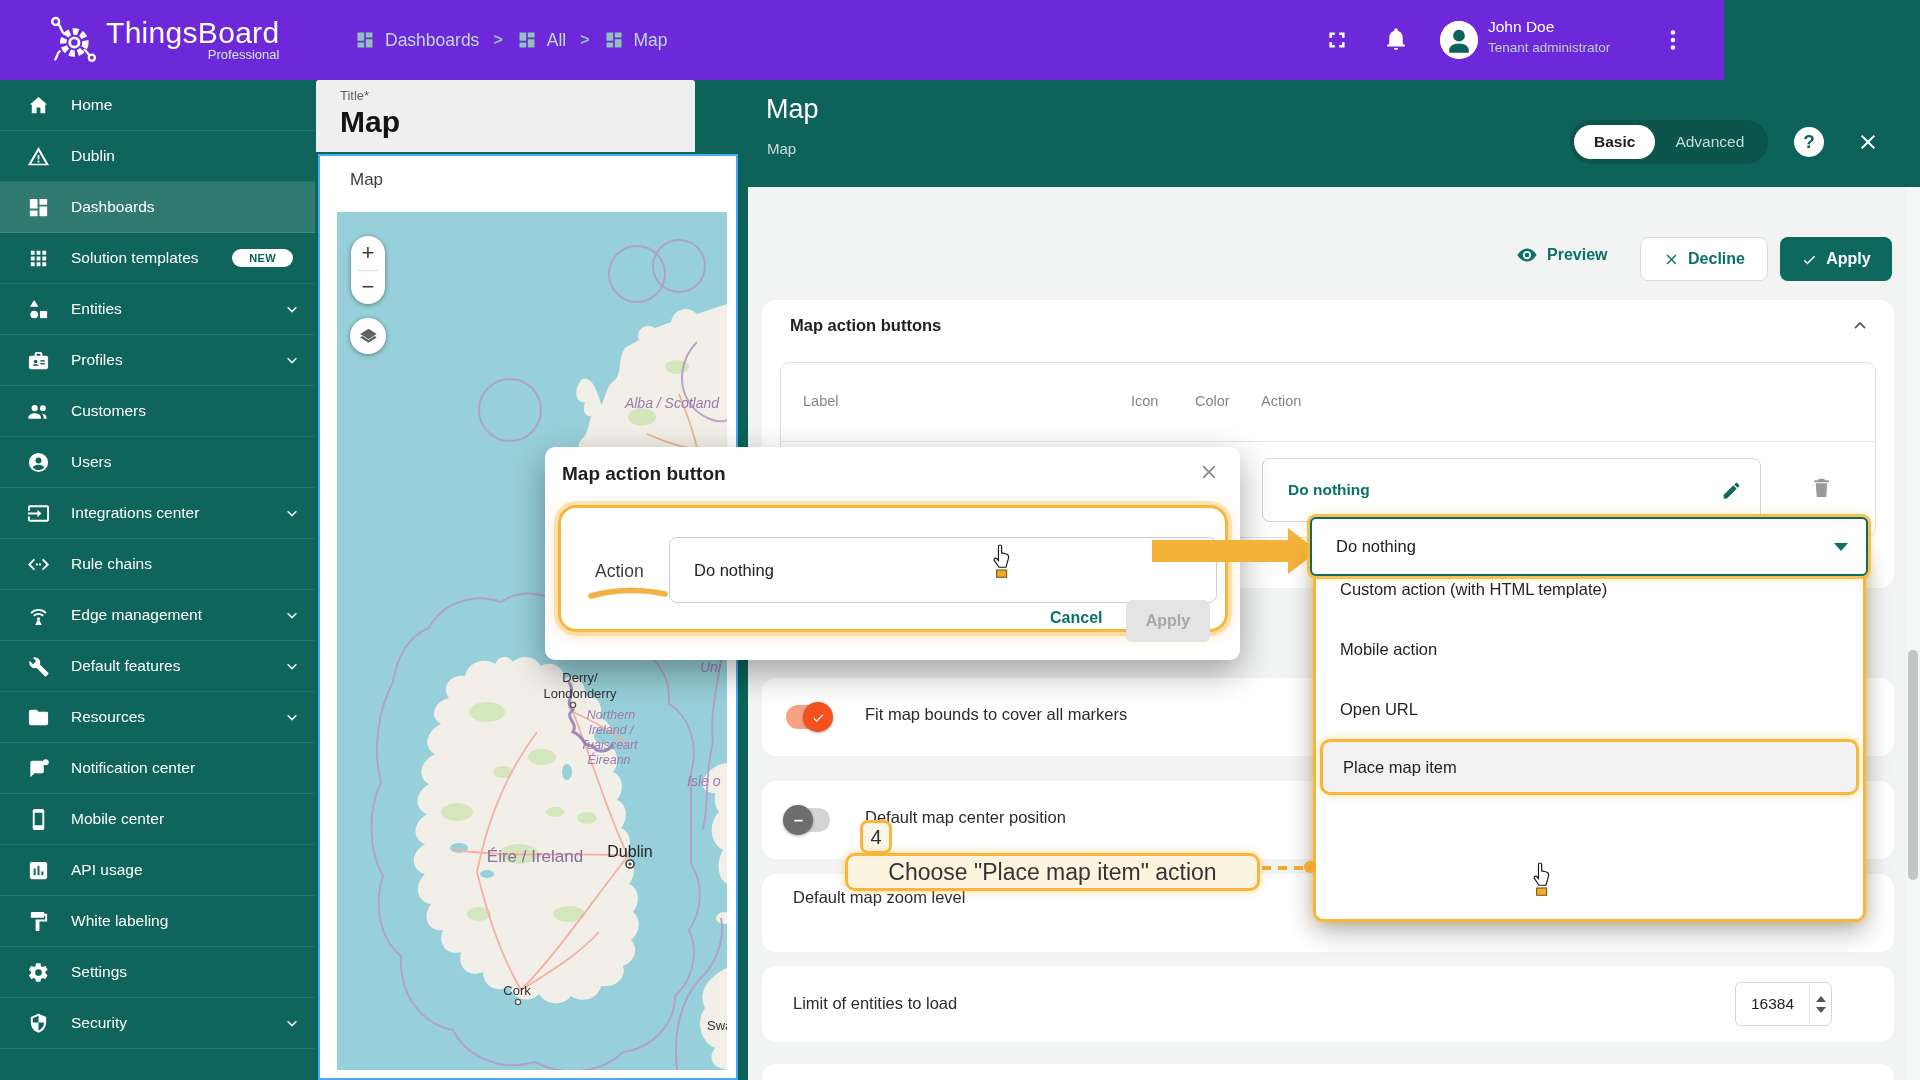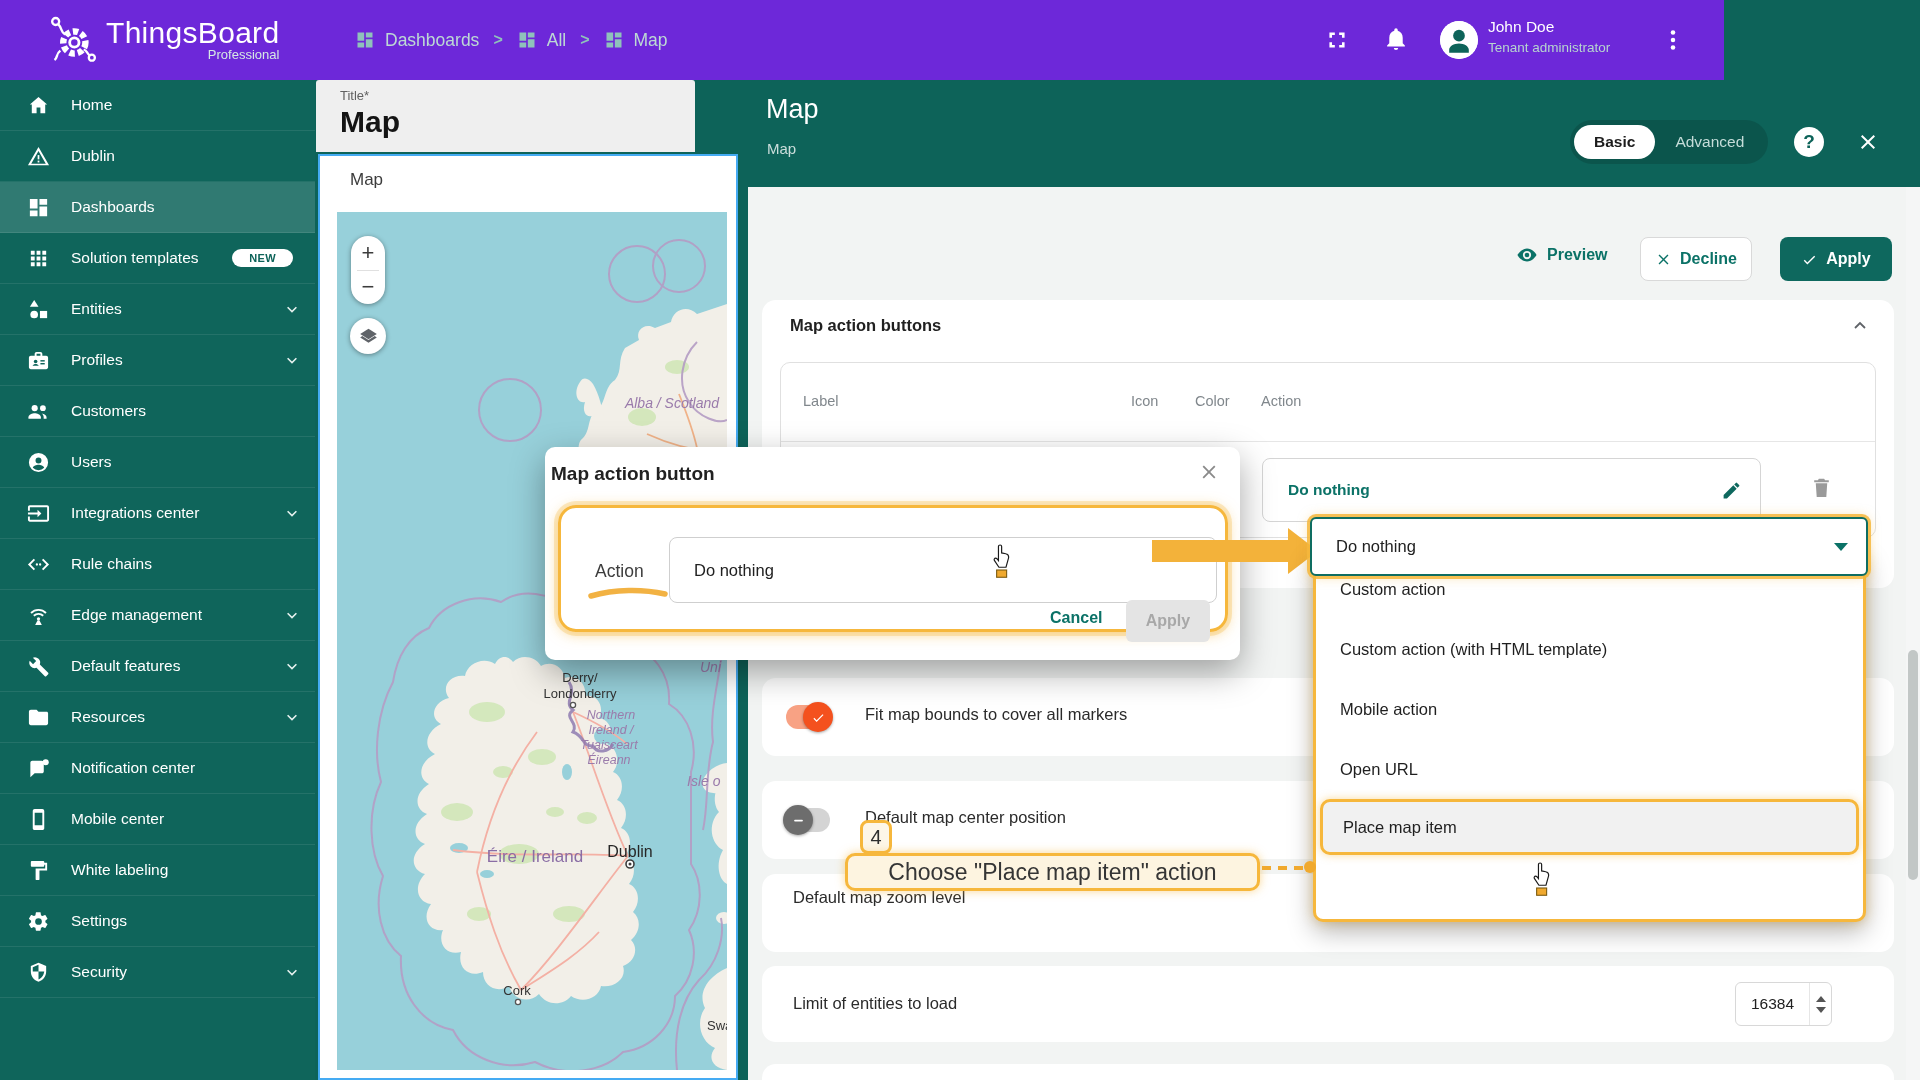--- a/index.html
+++ b/index.html
@@ -61,21 +61,21 @@
   .rp-sub { position:absolute; left:19px; top:60px; color:rgba(255,255,255,.78); font-size:15px; }
   .mode-toggle { position:absolute; left:822px; top:40px; height:44px; background:rgba(0,0,0,.14); border-radius:22px; display:flex; align-items:center; padding:4px; }
   .mode-opt { padding:8px 20px; font-size:15.5px; border-radius:19px; color:#c5ddd9; cursor:pointer; }
   .mode-opt.active { background:#fff; color:#1c1c1c; font-weight:600; }
   .help-btn { position:absolute; left:1046px; top:47px; width:30px; height:30px; background:#fff; border-radius:50%; color:#0d6359; font-weight:700; font-size:19px; display:flex; align-items:center; justify-content:center; cursor:pointer; }
   .panel-close { position:absolute; left:1108px; top:50px; width:24px; height:24px; color:#fff; cursor:pointer; }
   .rpanel-body { position:absolute; left:748px; top:187px; width:1172px; height:893px; background:#f2f4f3; z-index:4; }
 
   .btn-preview { position:absolute; left:1516px; top:244px; display:flex; align-items:center; gap:9px; color:#0b7267; font-size:16px; font-weight:600; cursor:pointer; z-index:6; }
   .btn-preview svg { width:22px; height:22px; }
-  .btn-decline { position:absolute; left:1640px; top:237px; width:112px; height:44px; background:#fff; border:1px solid #d9d9d9; border-radius:8px; display:flex; align-items:center; justify-content:center; gap:8px; color:#0b7267; font-size:16px; font-weight:600; cursor:pointer; z-index:6; }
+  .btn-decline { position:absolute; left:1640px; top:237px; width:128px; height:44px; background:#fff; border:1px solid #d9d9d9; border-radius:8px; display:flex; align-items:center; justify-content:center; gap:8px; color:#0b7267; font-size:16px; font-weight:600; cursor:pointer; z-index:6; }
   .btn-apply { position:absolute; left:1780px; top:237px; width:112px; height:44px; background:#0e685e; border-radius:8px; display:flex; align-items:center; justify-content:center; gap:8px; color:#fff; font-size:16px; font-weight:600; cursor:pointer; z-index:6; }
   .btn-decline svg,.btn-apply svg { width:17px; height:17px; }
 
   .card { position:absolute; background:#fff; border-radius:14px; z-index:5; }
   .card-actions { left:762px; top:300px; width:1132px; height:288px; }
   .section-title { position:absolute; left:28px; top:16px; font-size:16.5px; font-weight:600; color:#212121; }
   .collapse-chevron { position:absolute; right:26px; top:18px; width:16px; height:16px; color:#5f6368; cursor:pointer; }
   .tbl { position:absolute; left:18px; top:62px; width:1096px; height:176px; border:1px solid #e0e0e0; border-radius:10px; }
   .tbl-header { position:absolute; left:0; top:0; width:100%; height:78px; }
   .tbl-header .th { position:absolute; top:30px; font-size:14.5px; color:#80878c; }
@@ -100,21 +100,21 @@
   .num-spin { width:22px; height:100%; border-left:1px solid #e6e6e6; display:flex; flex-direction:column; align-items:center; justify-content:center; gap:5px; cursor:pointer; }
   .spin-up { width:0; height:0; border-left:5px solid transparent; border-right:5px solid transparent; border-bottom:6px solid #555; }
   .spin-down { width:0; height:0; border-left:5px solid transparent; border-right:5px solid transparent; border-top:6px solid #555; }
   .bottom-band { position:absolute; left:762px; top:1064px; width:1132px; height:16px; background:#fff; border-radius:14px 14px 0 0; z-index:5; }
 
   .panel-scrollbar { position:absolute; left:1906px; top:187px; width:14px; height:893px; background:#f5f6f6; z-index:10; }
   .panel-scroll-thumb { position:absolute; left:2px; top:463px; width:10px; height:230px; background:#c2c7c6; border-radius:5px; }
 
   
   .modal { position:absolute; left:545px; top:447px; width:695px; height:213px; background:#fff; border-radius:10px; box-shadow:0 12px 34px rgba(0,0,0,.35); z-index:50; }
-  .modal-title { position:absolute; left:6px; top:16px; font-size:19px; font-weight:600; color:#212121; }
+  .modal-title { position:absolute; left:17px; top:16px; font-size:19px; font-weight:600; color:#212121; }
   .modal-close { position:absolute; right:20px; top:14px; width:22px; height:22px; color:#8a8a8a; cursor:pointer; }
   .hl-box { position:absolute; left:13px; top:58px; width:670px; height:127px; border:3px solid #f6b73c; border-radius:18px; box-shadow:0 0 0 4px rgba(246,183,60,.28), 0 2px 14px rgba(246,183,60,.55); }
   .action-label { position:absolute; left:34px; top:53px; font-size:17.5px; color:#3d3d3d; }
   .action-underline { position:absolute; left:26px; top:78px; }
   .modal-field { position:absolute; left:108px; top:29px; width:548px; height:66px; border:1.5px solid #cfcfcf; border-radius:8px; display:flex; align-items:center; padding-left:24px; font-size:16.5px; color:#212121; cursor:pointer; }
   .btn-cancel { position:absolute; left:505px; top:162px; font-size:16px; font-weight:600; color:#0b7267; cursor:pointer; }
   .btn-modal-apply { position:absolute; left:581px; top:153px; width:84px; height:42px; background:#e4e4e4; border-radius:6px; display:flex; align-items:center; justify-content:center; font-size:16px; font-weight:600; color:#a8a8a8; }
 
   
   .arrow-bar { position:absolute; left:1152px; top:540px; width:140px; height:22px; background:#f3b23a; z-index:55; }
@@ -328,20 +328,26 @@
           <path d="M4.5 4h11c1.1 0 2 .9 2 2v9c0 1.1-.9 2-2 2H8l-4.5 4V6c0-1.1.9-2 2-2z"></path>
           <circle cx="19.5" cy="5.5" r="3.2"></circle>
         </svg></span>
       <span class="side-label">Notification center</span>
     </div>
     <div class="side-item">
       <span class="side-icon"><svg class="" viewBox="0 0 24 24" fill="currentColor">
           <path d="M16 1H8C6.9 1 6 1.9 6 3v18c0 1.1.9 2 2 2h8c1.1 0 2-.9 2-2V3c0-1.1-.9-2-2-2zm0 17H8V5h8z"></path>
         </svg></span>
       <span class="side-label">Mobile center</span>
+    </div>
+    <div class="side-item">
+      <span class="side-icon"><svg class="" viewBox="0 0 24 24" fill="currentColor">
+          <path d="M19 3H5c-1.1 0-2 .9-2 2v14c0 1.1.9 2 2 2h14c1.1 0 2-.9 2-2V5c0-1.1-.9-2-2-2zM9 17H7v-7h2zm4 0h-2V7h2zm4 0h-2v-4h2z"></path>
+        </svg></span>
+      <span class="side-label">API usage</span>
     </div>
     <div class="side-item">
       <span class="side-icon"><svg class="" viewBox="0 0 24 24" fill="currentColor">
           <path d="M18 4V3c0-.6-.4-1-1-1H5c-.6 0-1 .4-1 1v4c0 .6.4 1 1 1h12c.6 0 1-.4 1-1V6h1v4H9v11c0 .6.4 1 1 1h2c.6 0 1-.4 1-1v-9h8V4z"></path>
         </svg></span>
       <span class="side-label">White labeling</span>
     </div>
     <div class="side-item">
       <span class="side-icon"><svg class="" viewBox="0 0 24 24" fill="currentColor">
           <path d="M19.1 12.9a7 7 0 0 0 .1-.9 7 7 0 0 0-.1-.9l2.1-1.6c.2-.2.2-.4.1-.6l-2-3.4c-.1-.2-.4-.3-.6-.2l-2.5 1a7.2 7.2 0 0 0-1.6-.9l-.4-2.6c0-.2-.2-.4-.5-.4h-4c-.2 0-.4.2-.5.4l-.4 2.6a7.2 7.2 0 0 0-1.6.9l-2.5-1c-.2-.1-.5 0-.6.2l-2 3.4c-.1.2-.1.5.1.6l2.1 1.6a7 7 0 0 0 0 1.8l-2.1 1.6c-.2.2-.2.4-.1.6l2 3.4c.1.2.4.3.6.2l2.5-1c.5.4 1 .7 1.6.9l.4 2.6c0 .2.2.4.5.4h4c.2 0 .4-.2.5-.4l.4-2.6c.6-.2 1.1-.5 1.6-.9l2.5 1c.2.1.5 0 .6-.2l2-3.4c.1-.2.1-.5-.1-.6zM12 15.5a3.5 3.5 0 1 1 0-7 3.5 3.5 0 0 1 0 7z"></path>
@@ -593,21 +599,20 @@
     </div>
   </div>
   <div class="btn-cancel">Cancel</div>
   <div class="btn-modal-apply">Apply</div>
 </div>
 
 <div class="arrow-bar"></div>
 <div class="arrow-head"></div>
 
 <div class="dd-panel" id="dd-panel">
-    <div class="dd-option">Custom action</div>
     <div class="dd-option">Custom action (with HTML template)</div>
     <div class="dd-option">Mobile action</div>
     <div class="dd-option">Open URL</div>
     <div class="dd-option dd-highlight">Place map item</div>
   </div>
 <div class="dd-trigger">
   <span class="dd-value">Do nothing</span>
   <span class="dd-caret"></span>
 </div>
 

